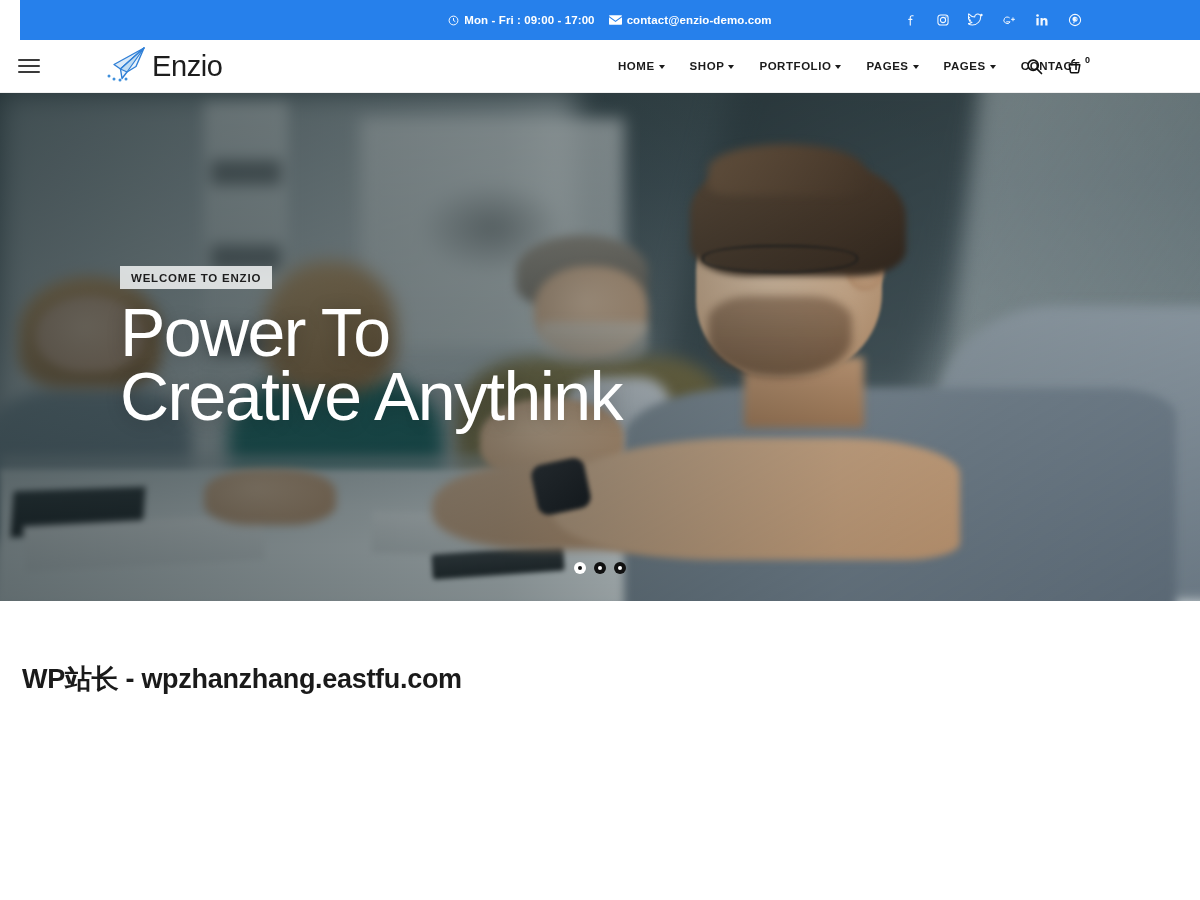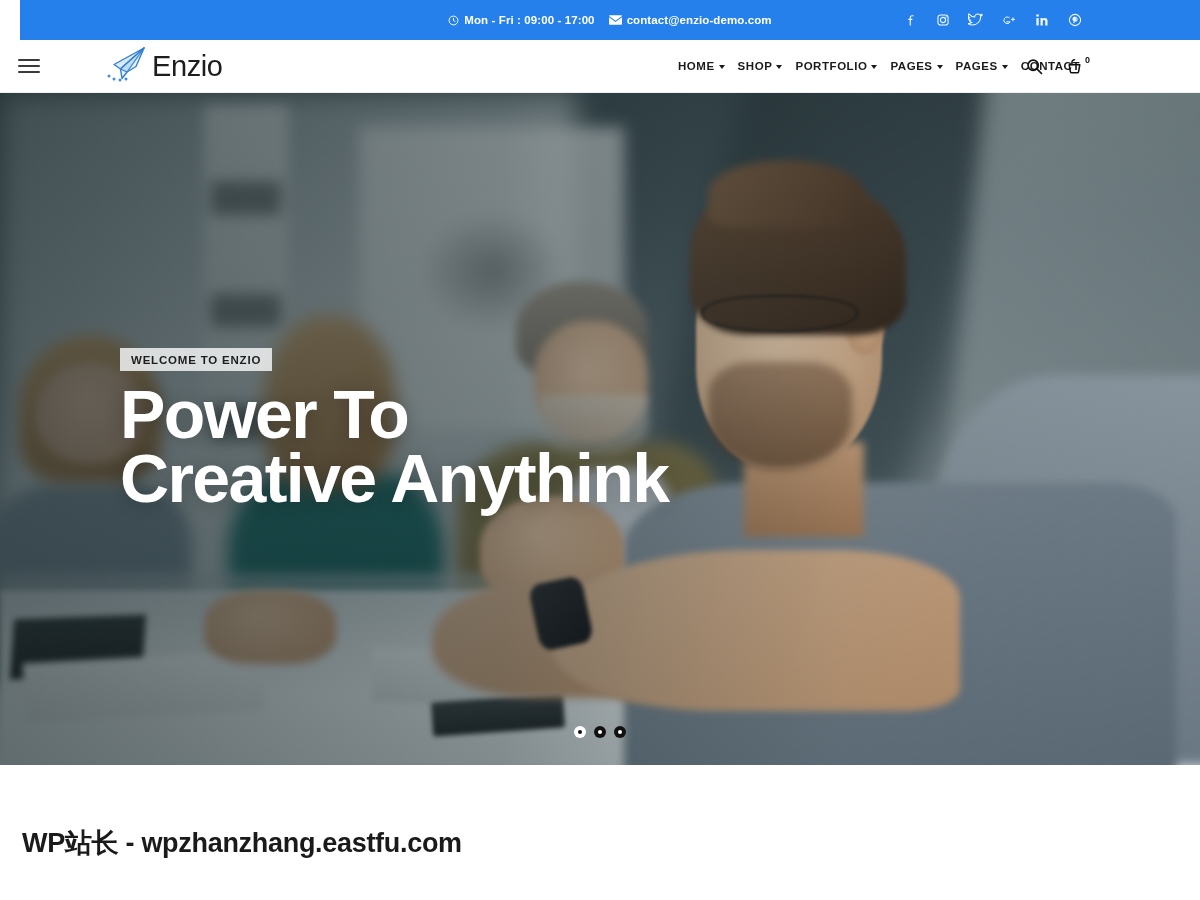--- a/index.html
+++ b/index.html
@@ -91,21 +91,21 @@
     letter-spacing:-.4px;
     font-weight:400;
     font-family:"Liberation Sans", sans-serif;
   }
 
   .nav {
     margin-left:auto;
     margin-right:120px;
     display:flex;
     align-items:center;
-    gap:13px;
+    gap:25px;
   }
   .nav-item {
     font-size:11.5px;
     font-weight:bold;
     letter-spacing:.55px;
     color:#1b1b1b;
     text-decoration:none;
     display:flex;
     align-items:center;
     gap:4px;
@@ -136,21 +136,21 @@
     font-weight:bold;
     color:#111;
     margin-left:1px;
     margin-top:-2px;
     line-height:1;
   }
 
   
   .hero {
     position:relative;
-    height:672px;
+    height:508px;
     overflow:hidden;
     background:#2e3b3f;
   }
   .hero-photo { position:absolute; inset:0; }
 
   
   .ph { position:absolute; }
   .bg-room {
     inset:0;
     background:
@@ -404,21 +404,21 @@
     font-size:11.5px;
     font-weight:bold;
     letter-spacing:.8px;
     padding:6px 11px 5px;
     margin-bottom:12px;
   }
   .hero-title {
     color:#fff;
     font-size:68px;
     line-height:.93;
-    font-weight:bold;
+    font-weight:normal;
     letter-spacing:-1.6px;
     text-shadow:0 2px 18px rgba(0,0,0,.22);
   }
   .hero-title .l2 { display:block; }
   .hero-sub {
     color:#f2f4f5;
     font-size:17px;
     line-height:1.75;
     margin-top:22px;
     max-width:540px;

